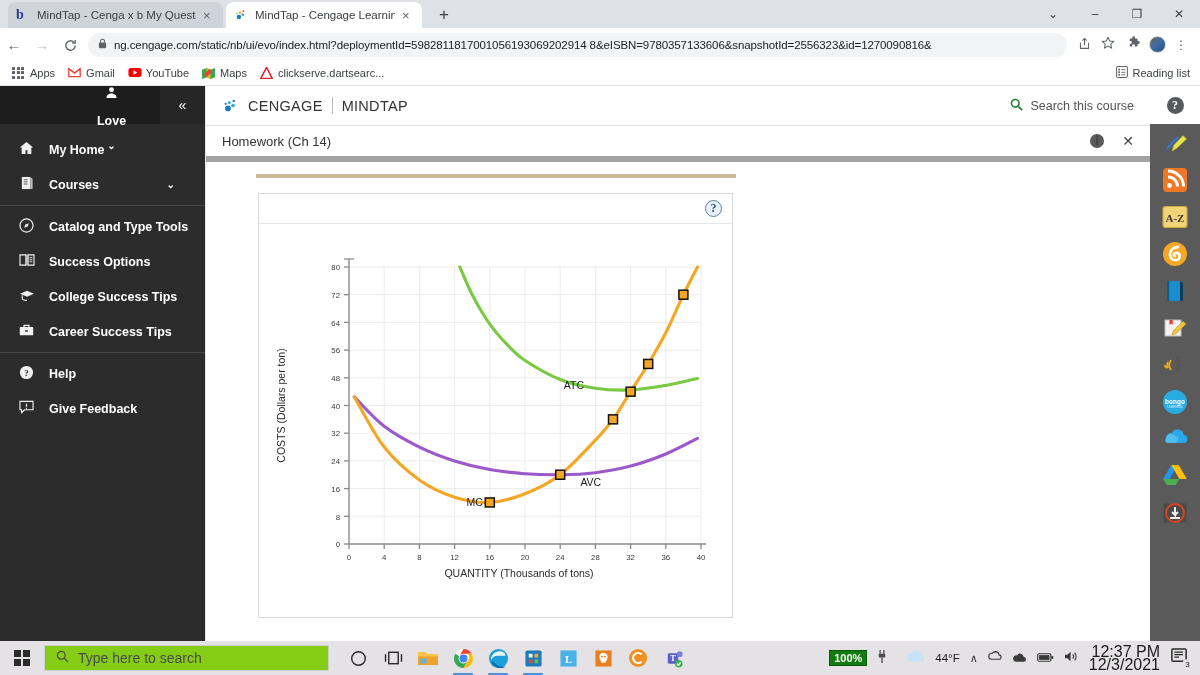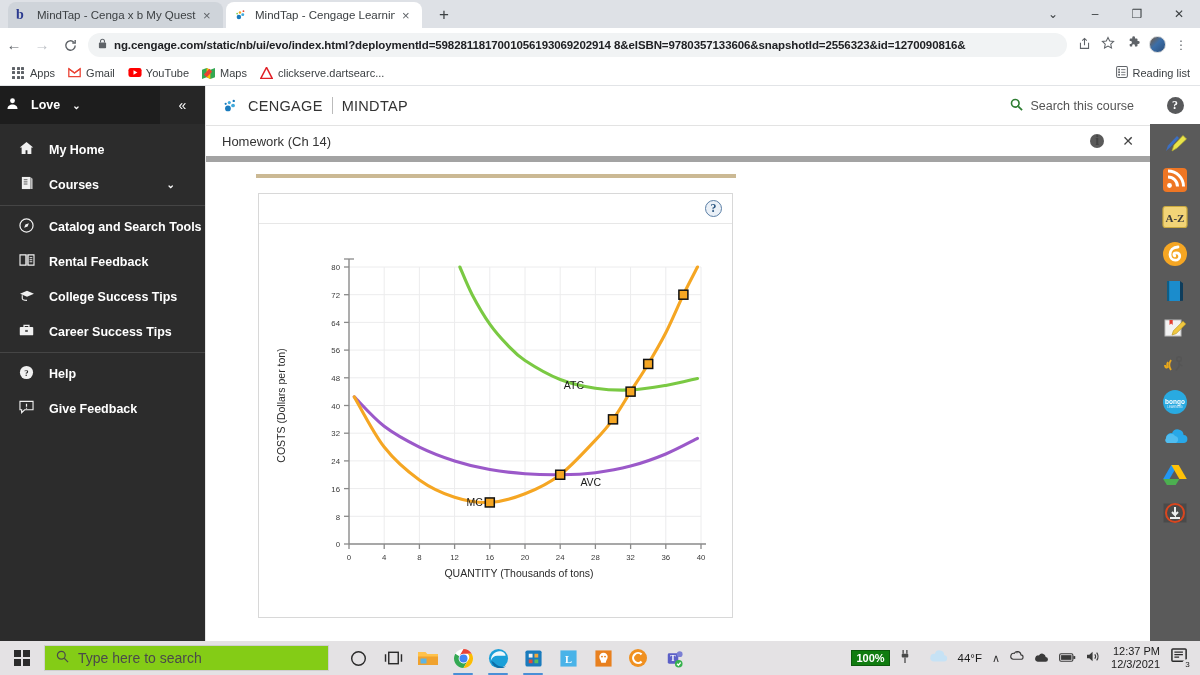--- a/index.html
+++ b/index.html
@@ -53,21 +53,21 @@
     background: #fff; display: flex; align-items: center;
   }
   .navbtn { width: 28px; text-align: center; font-size: 15px; color: #5f6368; }
   .navbtn.dim { color: #bdc1c6; }
   .omnibox {
     flex: 1 1 auto; height: 24px; background: #f1f3f4; border-radius: 12px;
     display: flex; align-items: center; padding: 0 10px; margin: 0 6px 0 4px;
     font-size: 11.5px; color: #202124; overflow: hidden; white-space: nowrap;
   }
   .omnibox .lock { font-size: 9px; margin-right: 7px; color: #5f6368; }
-  .omni-url { overflow: hidden; text-overflow: clip; letter-spacing: -0.1px; font-weight: bold; }
+  .omni-url { overflow: hidden; text-overflow: clip; letter-spacing: -0.1px; }
   .omni-actions { display: flex; align-items: center; gap: 2px; padding-right: 4px; }
   .omni-actions div { width: 22px; text-align: center; font-size: 12px; color: #5f6368; }
   .toolbar-right { display: flex; align-items: center; gap: 4px; padding-right: 8px; }
   .toolbar-right .ic { width: 22px; text-align: center; font-size: 12px; color: #5f6368; }
   .avatar {
     width: 17px; height: 17px; border-radius: 50%;
     background: linear-gradient(135deg,#7a5c3e 0%, #3b6ea8 45%, #2c4f7c 100%);
     border: 1px solid #d0d3d6;
   }
 
@@ -94,21 +94,21 @@
     background: #fff;
   }
 
   
   .lnav {
     position: absolute; top: 0; left: 0; width: 205px; height: 555px;
     background: #2c2c2c;
   }
   .lnav-user {
     height: 38px; background: #1d1d1d; display: flex; align-items: center;
-    padding-left: 6px; gap: 12px; color: #fff; font-size: 12.5px; font-weight: bold;
+    padding-left: 18px; gap: 12px; color: #fff; font-size: 12.5px; font-weight: bold; flex-direction: column;
   }
   .collapse-btn {
     position: absolute; top: 0; left: 160px; width: 45px; height: 38px;
     background: #262626; color: #fff; font-size: 14px;
     display: flex; align-items: center; justify-content: center;
   }
   .lnav-list { padding-top: 8px; }
   .lnav-item {
     display: flex; align-items: center; gap: 14px; height: 35px;
     padding-left: 18px; color: #fff; font-size: 12.5px; font-weight: bold;
@@ -207,21 +207,21 @@
   .tbi.run::after {
     content: ""; position: absolute; bottom: -4px; left: 3px; width: 20px; height: 2.5px;
     background: #4a8fd6; border-radius: 1px;
   }
   .tray { margin-left: auto; display: flex; align-items: center; gap: 10px; padding-right: 8px; }
   .battery-badge {
     background: #107c10; color: #fff; font-size: 11px; font-weight: bold;
     padding: 1px 4px; border: 1px solid #0b5a0b;
   }
   .tray .tri { font-size: 11px; color: #333; }
-  .clock { font-size: 11px; color: #1b1b1b; line-height: 13px; text-align: right; }
+  .clock { font-size: 16px; color: #1b1b1b; line-height: 13px; text-align: right; }
   .notif { position: relative; width: 22px; height: 22px; }
   .notif .badge {
     position: absolute; bottom: -1px; right: -1px; width: 11px; height: 11px; border-radius: 50%;
     background: #e4e2e4; color: #1b1b1b; font-size: 8px; display:flex; align-items:center; justify-content:center;
   }
   .temp { font-size: 11.5px; color: #1b1b1b; }
 </style>
 </head>
 <body>
 
@@ -406,33 +406,33 @@
 
         <div class="lnav-sep"></div>
 
         <div class="lnav-item">
           <span class="licon">
             <svg width="15" height="15" viewBox="0 0 16 16">
               <circle cx="8" cy="8" r="7" fill="none" stroke="#f0f0f0" stroke-width="1.3"></circle>
               <path d="M10.5 5.5L6.8 7 5.5 10.5 9.2 9z" fill="#f0f0f0"></path>
             </svg>
           </span>
-          <span>Catalog and Search Tools</span>
+          <span>Catalog and Type Tools</span>
         </div>
 
         <div class="lnav-item">
           <span class="licon">
             <svg width="16" height="14" viewBox="0 0 17 15">
               <path d="M1 2h6.3v11H1z" fill="none" stroke="#f0f0f0" stroke-width="1.2"></path>
               <path d="M9.7 2H16v11H9.7z" fill="none" stroke="#f0f0f0" stroke-width="1.2"></path>
               <path d="M8.5 1.5v12" stroke="#f0f0f0" stroke-width="1.2"></path>
               <path d="M11.2 5h3M11.2 7.2h3M11.2 9.4h3" stroke="#f0f0f0" stroke-width="1"></path>
             </svg>
           </span>
-          <span>Rental Feedback</span>
+          <span>Success Options</span>
         </div>
 
         <div class="lnav-item">
           <span class="licon">
             <svg width="16" height="13" viewBox="0 0 17 14">
               <path d="M8.5 2L16 5.2 8.5 8.4 1 5.2z" fill="#f0f0f0"></path>
               <path d="M3.4 6.6v3.6c0 1.2 2.3 2 5.1 2" fill="none" stroke="#f0f0f0" stroke-width="1.2"></path>
             </svg>
           </span>
           <span>College Success Tips</span>

